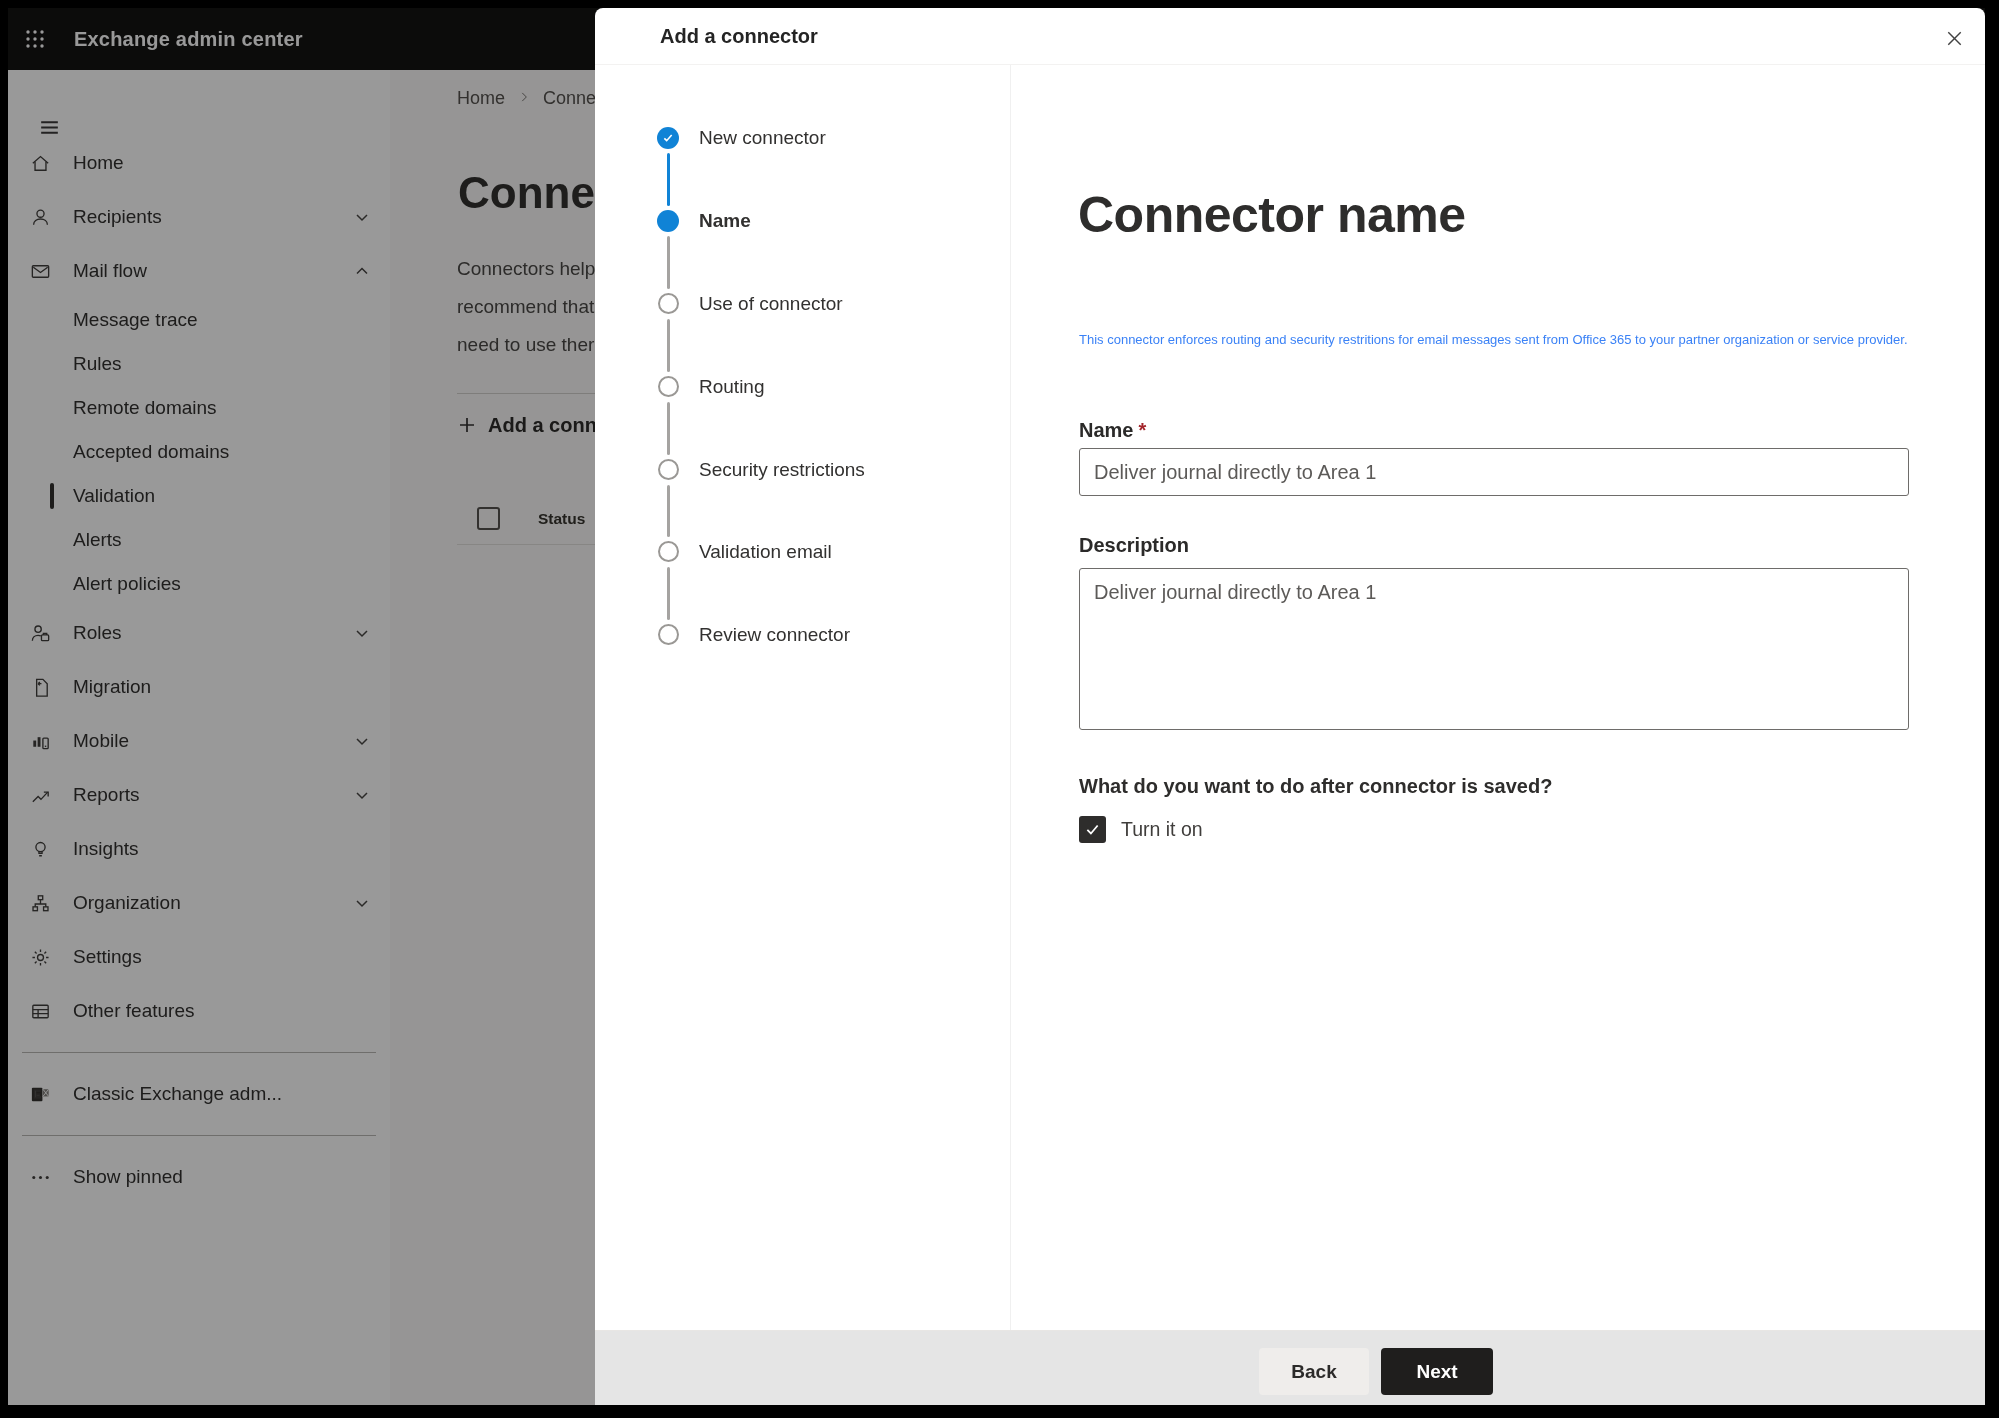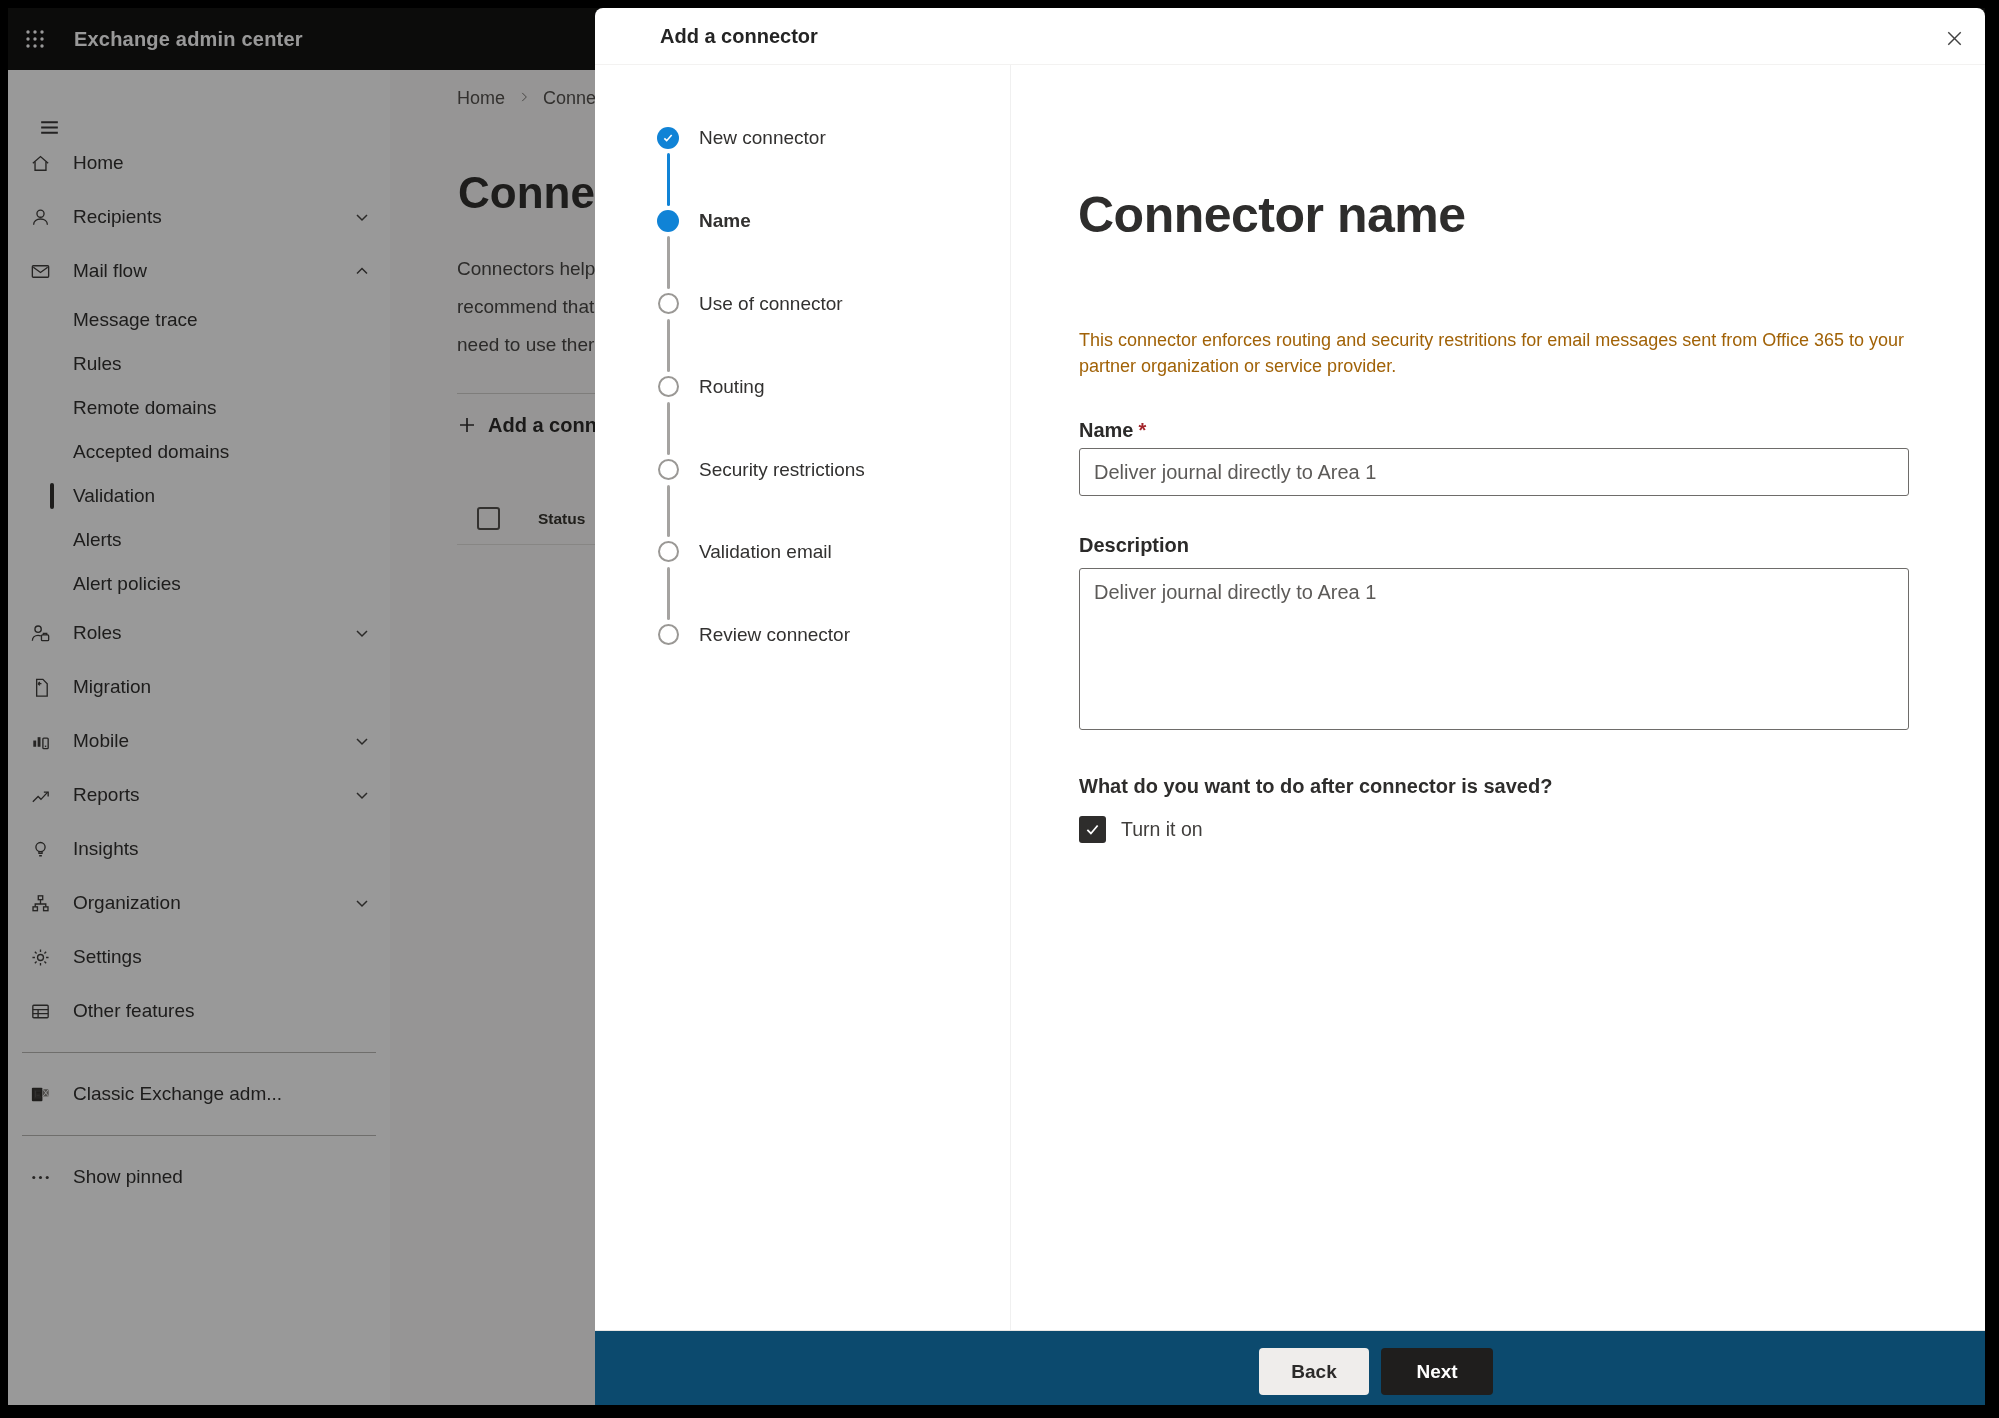--- a/index.html
+++ b/index.html
@@ -63,34 +63,34 @@
   .step.completed .circle, .step.current .circle { background:#1083d6; }
   .step.completed .circle svg { position:absolute; left:3px; top:3px; width:16px; height:16px; stroke:#fff; stroke-width:2.4; fill:none; }
   .step.upcoming .circle { width:21px; height:21px; left:63px; background:#fff; border:2.5px solid #9a9895; }
   .step .slabel { position:absolute; left:104px; top:0; font-size:19px; color:#323130; line-height:24px; white-space:nowrap; }
   .step.current .slabel { font-weight:700; }
   .sline { position:absolute; left:71.5px; width:3px; background:#a5a3a1; border-radius:2px; }
   .sline.blue { background:#1083d6; }
 
   .main-col { position:absolute; left:417px; top:57px; right:0; bottom:75px; }
   .wiz-heading { position:absolute; left:66px; top:121px; font-size:50px; font-weight:700; color:#2e2d2c; letter-spacing:-0.5px; white-space:nowrap; }
-  .wiz-desc { position:absolute; left:67px; top:262px; width:840px; font-size:18px; line-height:26px; color:#a16207; }
+  .wiz-desc { position:absolute; left:67px; top:262px; width:840px; font-size:13px; line-height:26px; color:#3b82f6; }
   .field-label { position:absolute; left:67px; font-size:20px; font-weight:700; color:#2b2a29; }
   .req { color:#a4262c; font-weight:700; margin-left:5px; }
   .name-label { top:354px; }
   .name-input { position:absolute; left:67px; top:383px; width:830px; height:48px; border:1.6px solid #6e6c6a; border-radius:3px; padding:0 14px; font-size:20px; color:#5c5a58; font-family:"Liberation Sans", sans-serif; background:#fff; outline:none; }
   .desc-label { top:469px; }
   .desc-textarea { position:absolute; left:67px; top:503px; width:830px; height:162px; border:1.6px solid #6e6c6a; border-radius:3px; padding:12px 14px; font-size:20px; color:#5c5a58; font-family:"Liberation Sans", sans-serif; background:#fff; resize:none; outline:none; }
   .question { position:absolute; left:67px; top:710px; font-size:20px; font-weight:700; color:#2e2d2c; }
   .check-row { position:absolute; left:67px; top:751px; display:flex; align-items:center; cursor:pointer; }
   .checkbox { width:27px; height:27px; background:#2e2d2c; border-radius:3px; display:flex; align-items:center; justify-content:center; }
   .checkbox svg { width:19px; height:19px; stroke:#fff; stroke-width:2.2; fill:none; }
   .check-label { margin-left:15px; font-size:19.5px; color:#403e3c; }
 
-  .dialog-footer { position:absolute; left:0; right:0; bottom:0; height:75px; border-top:1px solid #e8e6e4; background:#0c4a6e; }
+  .dialog-footer { position:absolute; left:0; right:0; bottom:0; height:75px; border-top:1px solid #e8e6e4; background:#e5e5e5; }
   .btn { position:absolute; top:17px; height:47px; border:none; border-radius:4px; font-size:19px; font-weight:600; font-family:"Liberation Sans", sans-serif; cursor:pointer; }
   .btn-back { left:664px; width:110px; background:#efedeb; color:#2b2a29; }
   .btn-next { left:786px; width:112px; background:#1f1e1d; color:#ffffff; }
 </style>
 </head>
 <body>
 
 <div class="screen">
 
   <div class="app-header">

